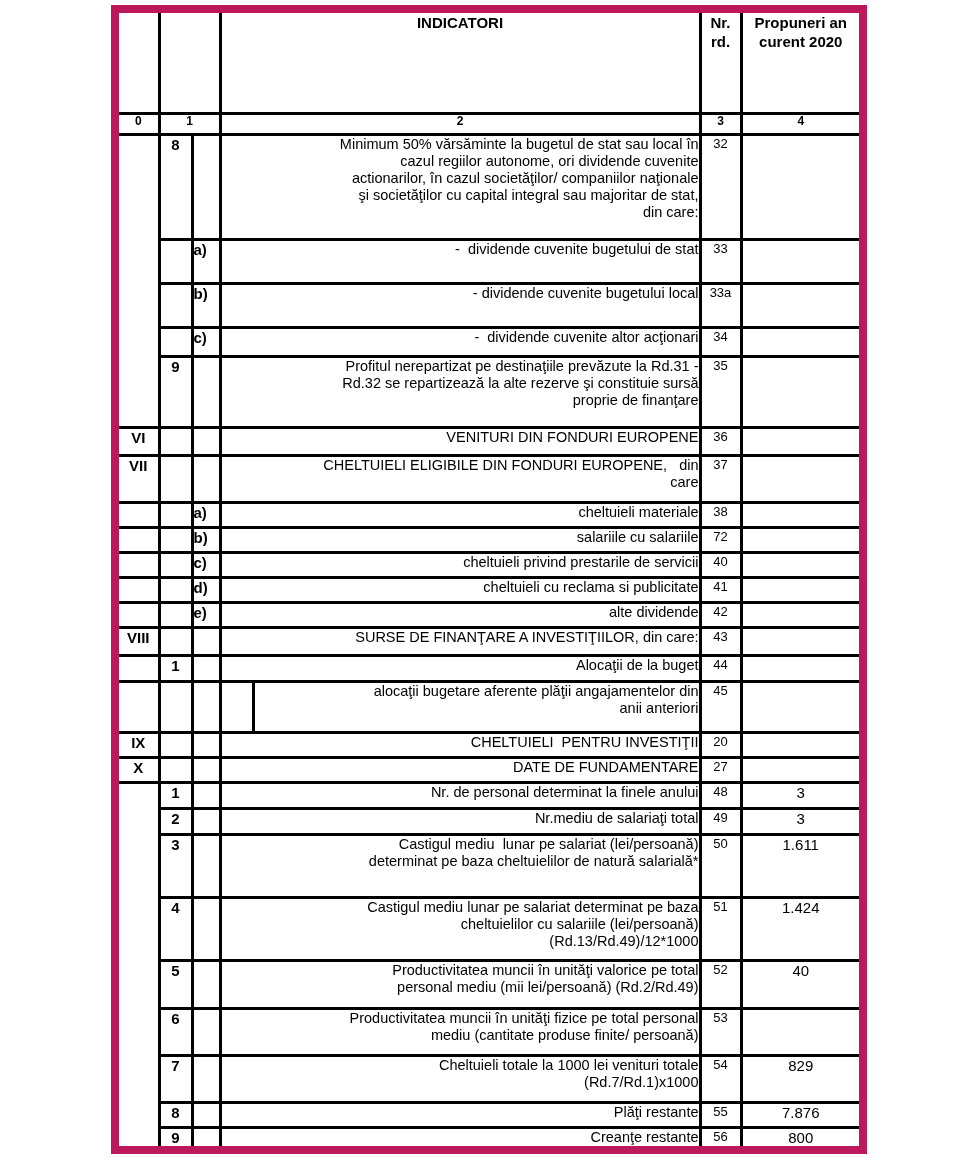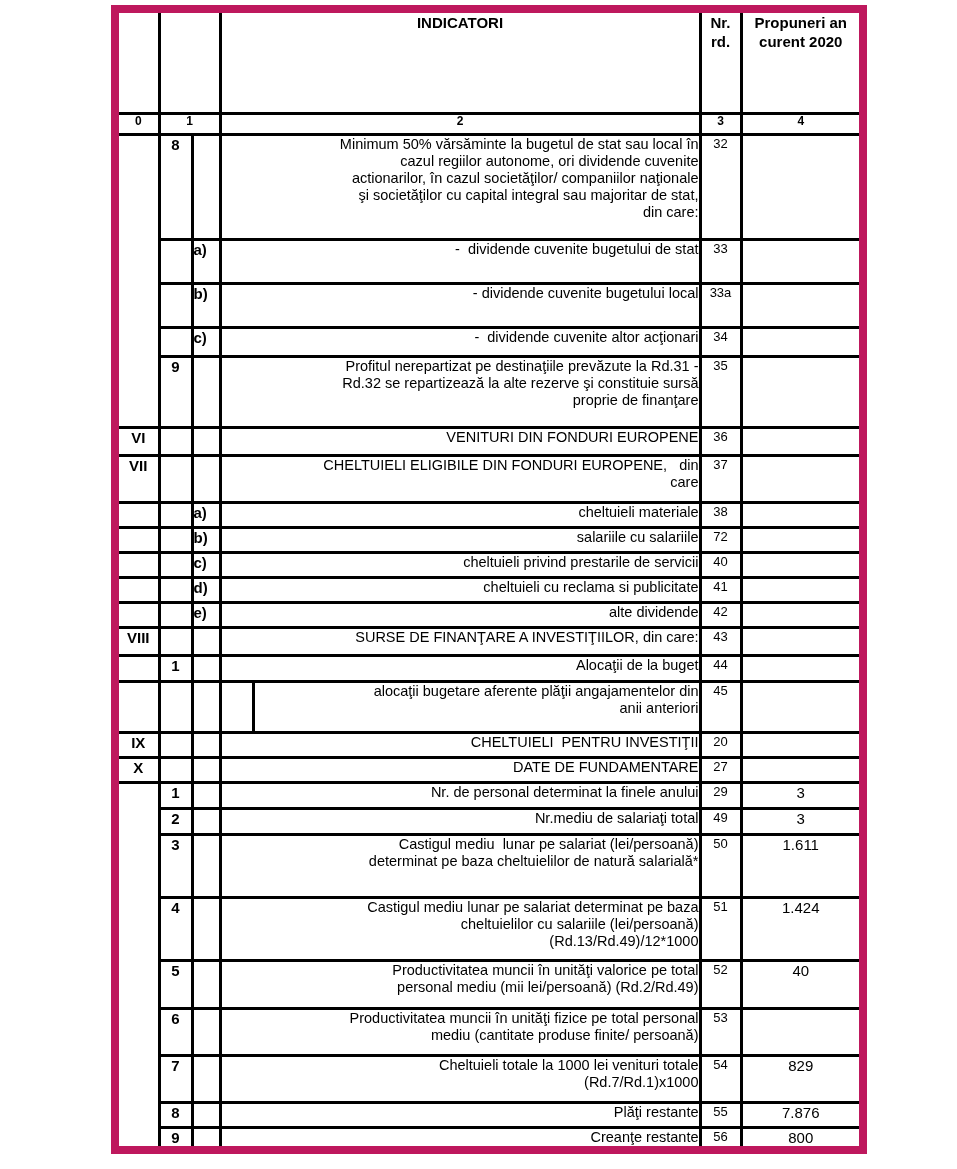--- a/index.html
+++ b/index.html
@@ -237,21 +237,21 @@
       <td class="txt" colspan="2">DATE DE FUNDAMENTARE</td>
       <td class="rd">27</td>
       <td class="val"></td>
     </tr>
 
     <tr style="height:26px">
       <td class="c0" rowspan="9"></td>
       <td class="c1">1</td>
       <td class="c2"></td>
       <td class="txt" colspan="2">Nr. de personal determinat la finele anului</td>
-      <td class="rd">29</td>
+      <td class="rd">48</td>
       <td class="val">3</td>
     </tr>
     <tr style="height:26px">
       <td class="c1">2</td>
       <td class="c2"></td>
       <td class="txt" colspan="2">Nr.mediu de salariaţi total</td>
       <td class="rd">49</td>
       <td class="val">3</td>
     </tr>
     <tr style="height:63px">

